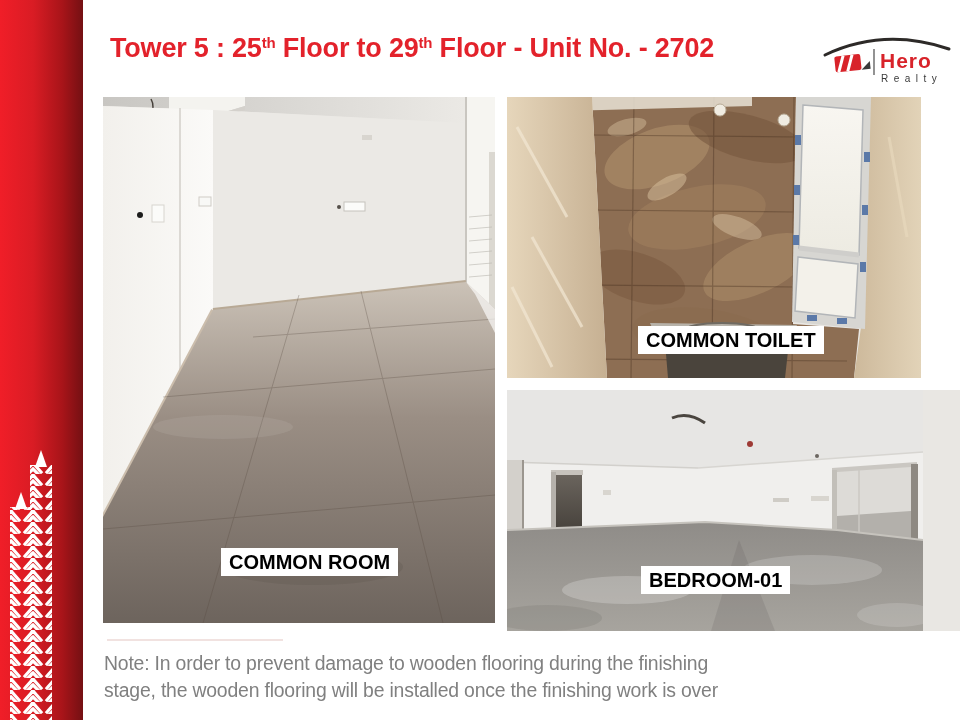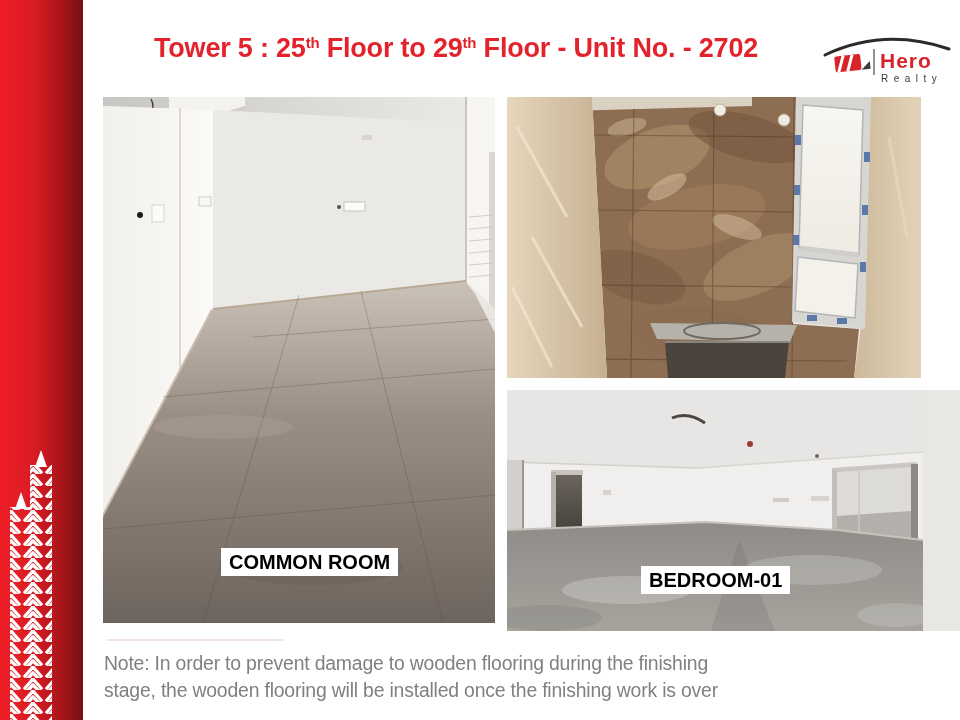--- a/index.html
+++ b/index.html
@@ -6,21 +6,21 @@
   .slide{position:relative;width:960px;height:720px;background:#ffffff;overflow:hidden;
          font-family:"Liberation Sans",sans-serif;}
 
   
   .redbar{position:absolute;left:0;top:0;width:83px;height:720px;
           background:linear-gradient(to right,#f01e28 0%,#d91c24 40%,#a81419 75%,#741013 100%);}
   .wheat{position:absolute;left:0;bottom:0;}
 
   
   .title{position:absolute;left:110px;top:33px;width:700px;
-         color:#e3222b;font-size:27px;font-weight:bold;letter-spacing:-0.2px;white-space:nowrap;margin-left:44px;}
+         color:#e3222b;font-size:27px;font-weight:bold;letter-spacing:-0.2px;white-space:nowrap;}
   .title .sup{font-size:15px;position:relative;top:-9px;}
 
   
   .logo{position:absolute;left:820px;top:24px;width:134px;height:64px;}
 
   
   .photo{position:absolute;overflow:hidden;background:#e9e7e3;}
   .photo-living{left:103px;top:97px;width:392px;height:526px;}
   .photo-toilet{left:507px;top:97px;width:414px;height:281px;}
   .photo-bedroom{left:507px;top:390px;width:464px;height:241px;}
@@ -222,20 +222,21 @@
         <line x1="352" y1="158" x2="292" y2="151" stroke="#cfcecb" stroke-width="5"></line>
       </g>
 
       <g>
         <polygon points="143,226 290,228 283,245 150,242" fill="#b7b2a9"></polygon>
         <ellipse cx="215" cy="234" rx="38" ry="8" fill="none" stroke="#6f6a62" stroke-width="2"></ellipse>
         <polygon points="158,245 282,245 278,281 161,281" fill="#4a443c"></polygon>
         <line x1="158" y1="245" x2="282" y2="245" stroke="#8a857c" stroke-width="2"></line>
       </g>
     </svg>
+    <div class="room-label lbl-toilet">COMMON TOILET</div>
   </div>
 
   <div class="photo photo-bedroom">
     <svg width="416" height="241" viewBox="0 0 416 241">
       <defs>
         <linearGradient id="brFloor" x1="0" y1="0" x2="0" y2="1">
           <stop offset="0" stop-color="#8f8c88"></stop>
             <stop offset="1" stop-color="#a7a49e"></stop>
         </linearGradient>
         <linearGradient id="brDoor" x1="0" y1="0" x2="0" y2="1">

